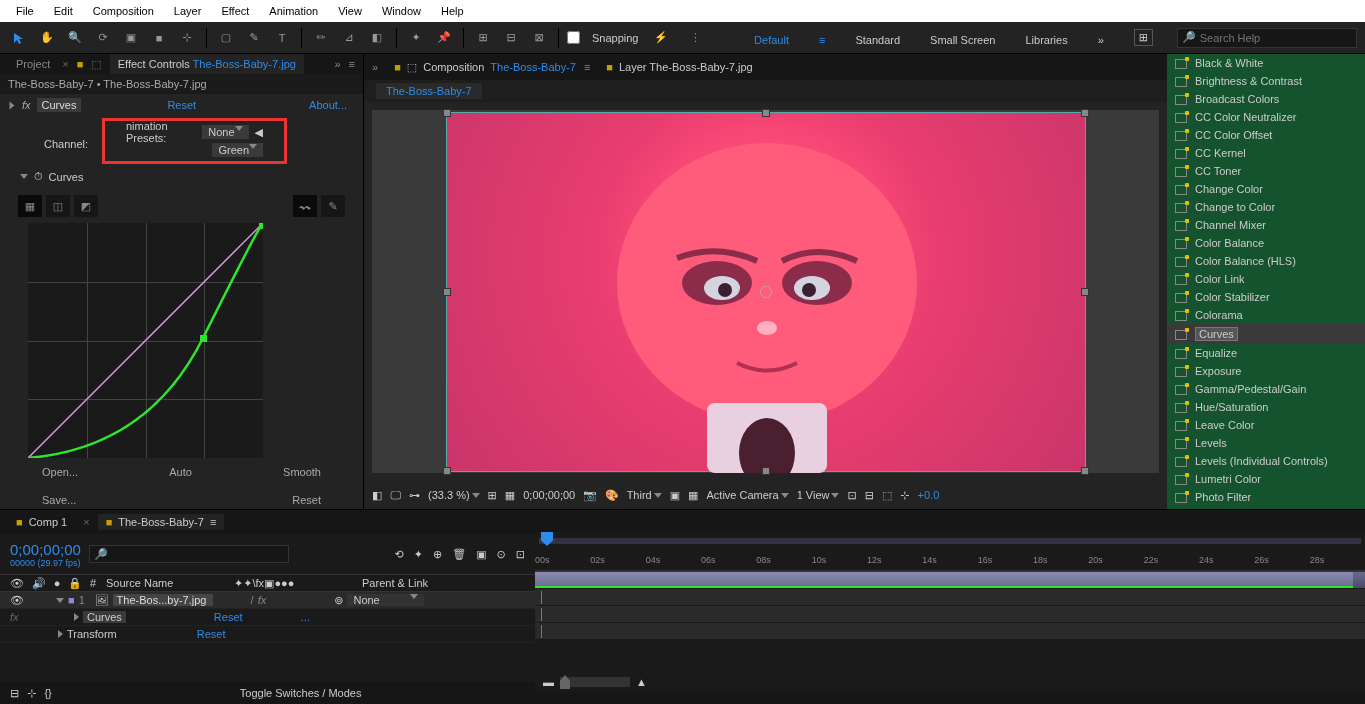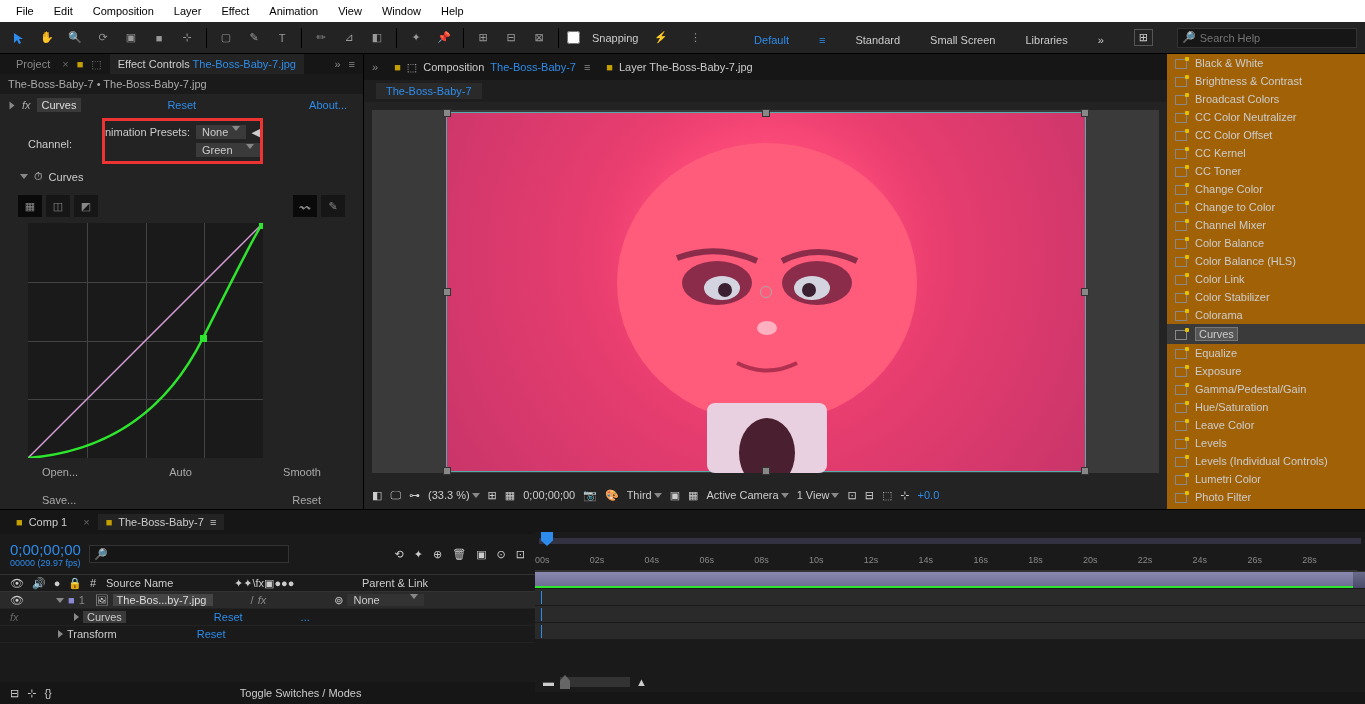--- a/index.html
+++ b/index.html
@@ -20,25 +20,25 @@
 .paneltabs{height:26px;background:#161616;display:flex;align-items:center;padding:0 8px;gap:8px}
 .paneltabs .tab{padding:4px 8px;color:#888}
 .paneltabs .tab.active{color:#ccc;background:#232323}
 .paneltabs .closex{color:#666;margin-left:-4px}
 .paneltabs .link{color:#2d8ceb}
 .subheader{padding:4px 8px;color:#aaa;background:#1a1a1a}
 .fxrow{display:flex;align-items:center;padding:4px 8px;gap:6px}
 .fxrow .fxlabel{background:#3a3a3a;padding:1px 5px;color:#ddd}
 .fxrow .reset{color:#2d8ceb;margin-left:80px}
 .fxrow .about{color:#2d8ceb;margin-left:auto;margin-right:8px}
-.highlightbox{border:3px solid #e33;margin:2px 100px 2px 102px;padding:2px 0}
+.highlightbox{border:3px solid #e33;margin:2px 76px 2px 102px;padding:2px 21px}
 .hrow{display:flex;align-items:center;height:18px;gap:6px}
 .hrow .lbl{color:#ccc}
 .hrow .ddval{color:#ccc;background:#3a3a3a;padding:1px 6px;flex:1;display:flex;justify-content:space-between}
-.channelrow{display:flex;padding:2px 8px 2px 28px;gap:40px}
+.channelrow{display:flex;padding:2px 8px 2px 44px;gap:40px}
 .curvesarea{padding:8px 18px}
 .curvebtns{display:flex;gap:4px;margin-bottom:6px}
 .curvebtns .cb{width:24px;height:22px;background:#161616;display:flex;align-items:center;justify-content:center;color:#888}
 .curvebtns .cb.dark{background:#0a0a0a}
 .curvebtns .spacer{flex:1}
 .curvebox{width:235px;height:235px;background:#1a1a1a;position:relative;margin-left:10px}
 .curvebox .grid{position:absolute;inset:0}
 .curvebox .gl{position:absolute;background:#444}
 .btnrow{display:flex;gap:40px;padding:8px 24px;justify-content:space-between}
 .btnrow span{color:#aaa}
@@ -47,21 +47,21 @@
 .comptabs .ctab{display:flex;align-items:center;gap:6px;color:#888}
 .comptabs .ctab .link{color:#2d8ceb}
 .comptabs .ctab .menu{color:#888;margin-left:2px}
 .subtabs{height:22px;background:#1e1e1e;display:flex;align-items:center;padding:0 12px}
 .subtabs span{color:#2d8ceb;background:#2a2a2a;padding:2px 10px}
 .viewer{flex:1;background:#3a3a3a;display:flex;align-items:center;justify-content:center;position:relative;margin:8px}
 .viewerimg{width:640px;height:360px;position:relative;border:1px solid #5aa}
 .viewerimg .handle{position:absolute;width:8px;height:8px;background:#888;border:1px solid #333}
 .viewerbar{height:28px;background:#232323;display:flex;align-items:center;padding:0 8px;gap:8px;color:#888}
 .viewerbar .dd{display:flex;align-items:center;gap:2px}
-.rightpanel{width:198px;background:#a16207;display:flex;flex-direction:column}
+.rightpanel{width:198px;background:#14532d;display:flex;flex-direction:column}
 .efflist{flex:1;overflow:hidden}
 .effitem{display:flex;align-items:center;padding:3px 8px;gap:6px;cursor:default}
 .effitem.sel{background:#3a3a3a}
 .effitem.sel .efftxt{background:#555;padding:0 3px;border:1px solid #777}
 .efficon{width:14px;height:12px;display:inline-block;position:relative}
 .efficon::before{content:"";position:absolute;width:10px;height:8px;border:1px solid #888;left:0;top:2px}
 .efficon::after{content:"";position:absolute;width:4px;height:4px;background:#e6c000;right:0;top:0;border-radius:1px}
 .bottompanel{height:195px;background:#1a1a1a;display:flex;flex-direction:column;border-top:1px solid #000}
 .tltabs{height:24px;background:#161616;display:flex;align-items:center;padding:0 8px;gap:8px}
 .tltabs .tltab{display:flex;align-items:center;gap:6px;padding:2px 8px}
@@ -517,21 +517,21 @@
     <span>⊹</span>
     <span>{}</span>
     <span style="margin-left:180px">Toggle Switches / Modes</span>
   </div>
 </div>
 
 <div class="timeline-right">
   <div style="height:40px;position:relative;border-bottom:1px solid #333">
     <div style="position:absolute;left:4px;right:4px;top:6px;height:6px;background:#323242"></div>
     <div class="playhead"></div>
-    <div class="ruler" id="ruler" style="position:absolute;left:0;right:8px;bottom:0">
+    <div class="ruler" id="ruler" style="position:absolute;left:0;right:0;bottom:0">
         <span class="tick" style="left: 0%;">00s</span>
         <span class="tick" style="left: 6.66667%;">02s</span>
         <span class="tick" style="left: 13.3333%;">04s</span>
         <span class="tick" style="left: 20%;">06s</span>
         <span class="tick" style="left: 26.6667%;">08s</span>
         <span class="tick" style="left: 33.3333%;">10s</span>
         <span class="tick" style="left: 40%;">12s</span>
         <span class="tick" style="left: 46.6667%;">14s</span>
         <span class="tick" style="left: 53.3333%;">16s</span>
         <span class="tick" style="left: 60%;">18s</span>

